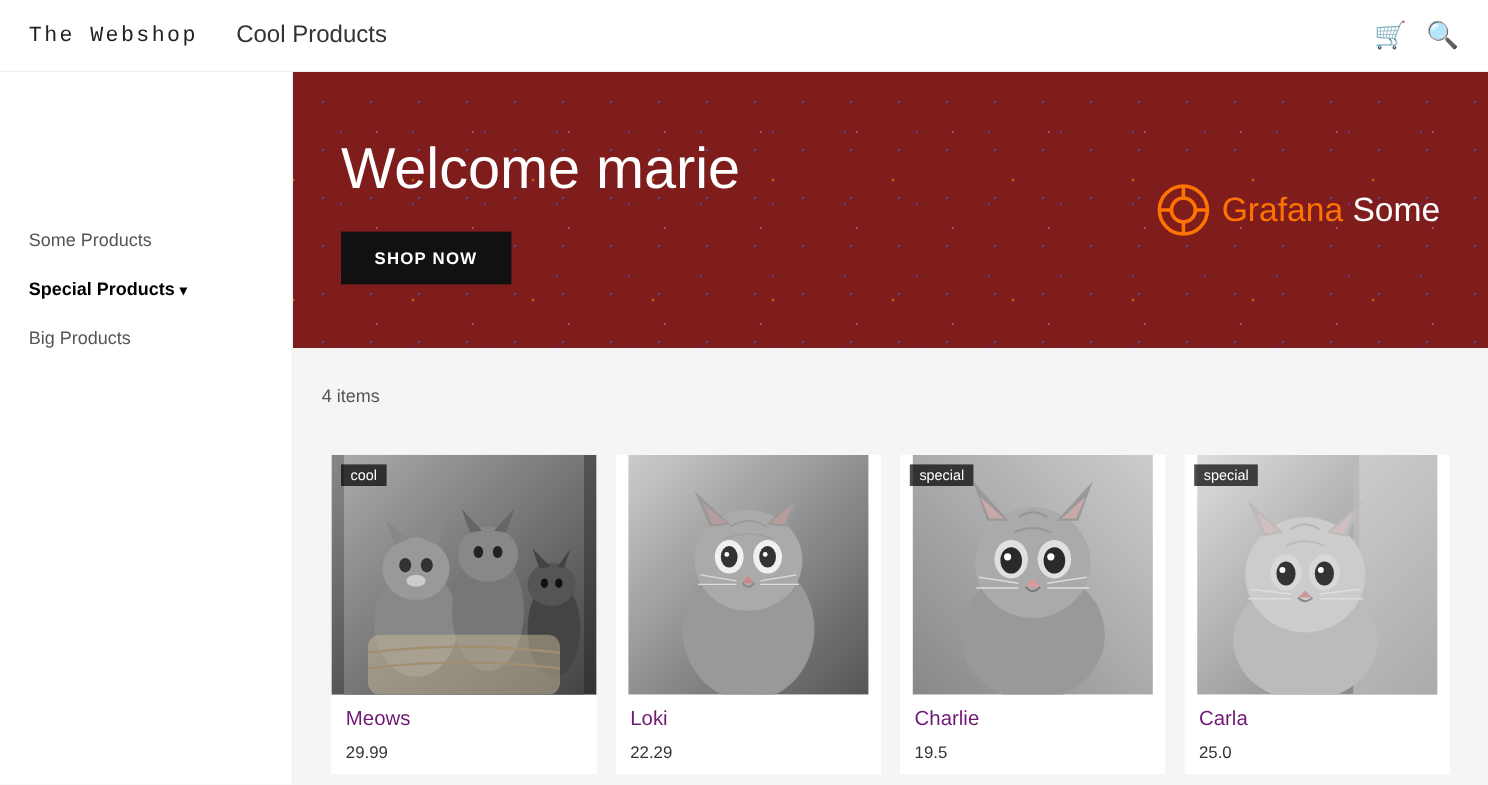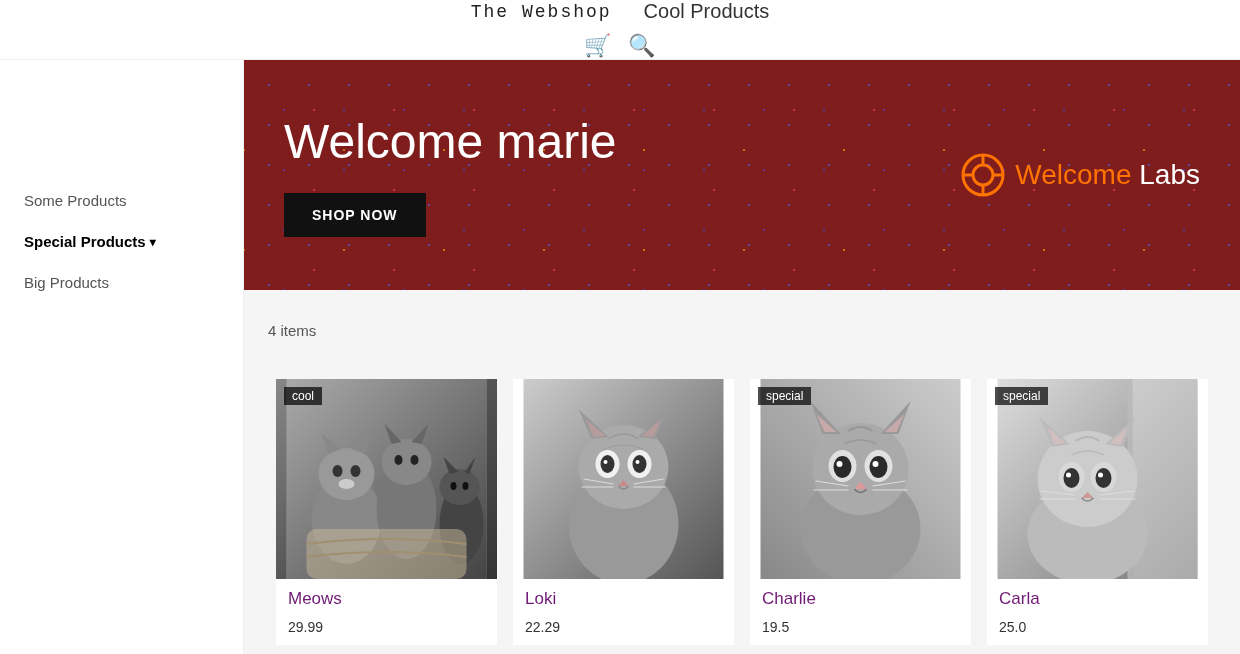--- a/index.html
+++ b/index.html
@@ -3,21 +3,20 @@
   <meta charset="utf-8">
   <style>
     * { margin: 0; padding: 0; box-sizing: border-box; }
     body { font-family: Arial, sans-serif; background: #f5f5f5; color: #333; display: flex; flex-direction: column; height: 654px; overflow: hidden; }
 
     
     .header {
       display: flex; align-items: center; justify-content: space-between;
       background: #fff; padding: 0 24px; height: 60px;
       border-bottom: 1px solid #eee;
-      flex-direction: column;
     }
     .header-left { display: flex; align-items: center; gap: 32px; }
     .logo { font-family: 'Courier New', monospace; font-size: 18px; letter-spacing: 2px; color: #222; white-space: nowrap; }
     .active-category { font-size: 20px; color: #333; }
     .header-icons { display: flex; gap: 16px; align-items: center; }
     .header-icon { font-size: 22px; cursor: pointer; color: #333; }
 
     
     .layout { display: flex; flex: 1; overflow: hidden; }
 
@@ -121,21 +120,21 @@
 
           <svg class="grafana-icon" viewBox="0 0 48 48" xmlns="http://www.w3.org/2000/svg">
             <circle cx="24" cy="24" r="20" fill="none" stroke="#ff7300" stroke-width="3"></circle>
             <circle cx="24" cy="24" r="10" fill="none" stroke="#ff7300" stroke-width="3"></circle>
             <line x1="24" y1="4" x2="24" y2="14" stroke="#ff7300" stroke-width="3"></line>
             <line x1="24" y1="34" x2="24" y2="44" stroke="#ff7300" stroke-width="3"></line>
             <line x1="4" y1="24" x2="14" y2="24" stroke="#ff7300" stroke-width="3"></line>
             <line x1="34" y1="24" x2="44" y2="24" stroke="#ff7300" stroke-width="3"></line>
           </svg>
           <div class="grafana-text">
-            <span style="color:#ff7300">Welcome</span><span style="color:#fff"> Labs</span>
+            <span style="color:#ff7300">Grafana</span><span style="color:#fff"> Some</span>
           </div>
         </div>
       </div>
     </div>
 
     <div class="items-count">4 items</div>
 
     <div class="products-grid">
 
       <div class="product-card">

